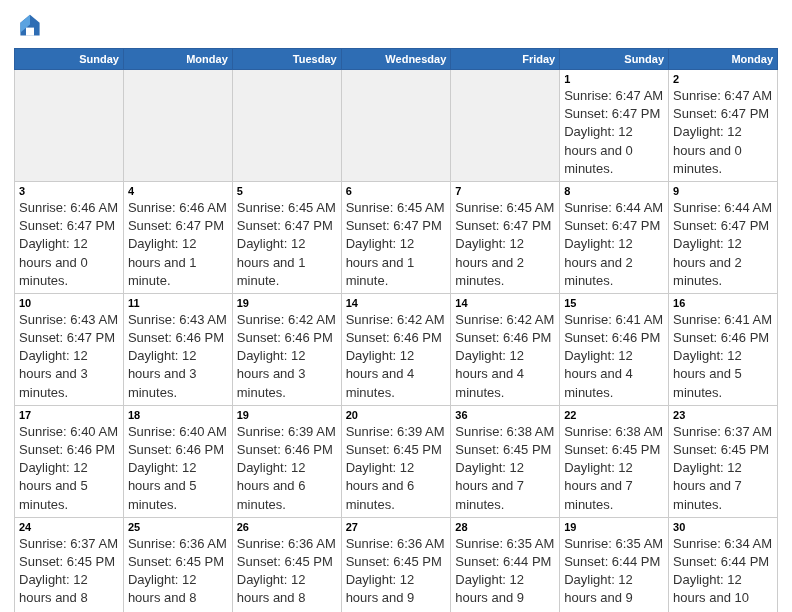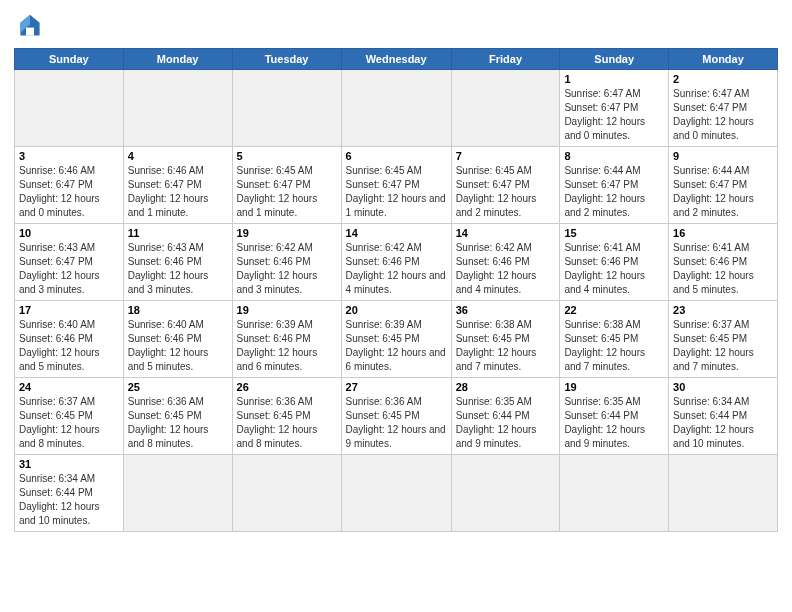--- a/index.html
+++ b/index.html
@@ -54,42 +54,42 @@
       width: 100%;
       border-collapse: collapse;
       font-size: 10px;
     }
     .calendar thead tr th {
       background: #2e6db4;
       color: #fff;
       padding: 4px 4px;
       font-size: 11px;
       font-weight: bold;
-      text-align: center;
+      text-align: right;
       border: 1px solid #2a5fa0;
     }
     .calendar tbody tr td {
       vertical-align: top;
       border: 1px solid #ccc;
       padding: 3px 4px;
       width: 113px;
       min-height: 70px;
       background: #fff;
     }
     .calendar tbody tr td.empty {
       background: #f0f0f0;
     }
     .day-number {
       font-weight: bold;
       font-size: 11px;
       display: block;
       margin-bottom: 2px;
     }
     .day-info {
-      font-size: 10px;
+      font-size: 13px;
       color: #333;
       line-height: 1.4;
     }
     .last-row td {
       border-bottom: 1px solid #ccc;
       margin-top: 41px;
     }
   </style>
 </head>
 <body>

